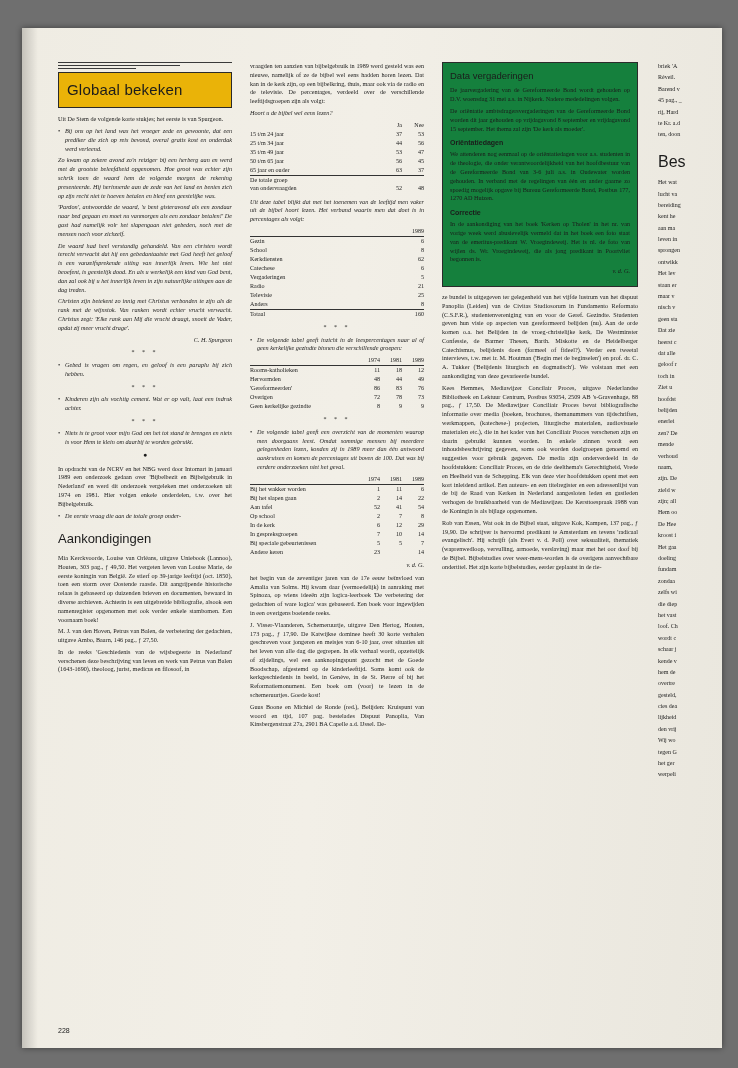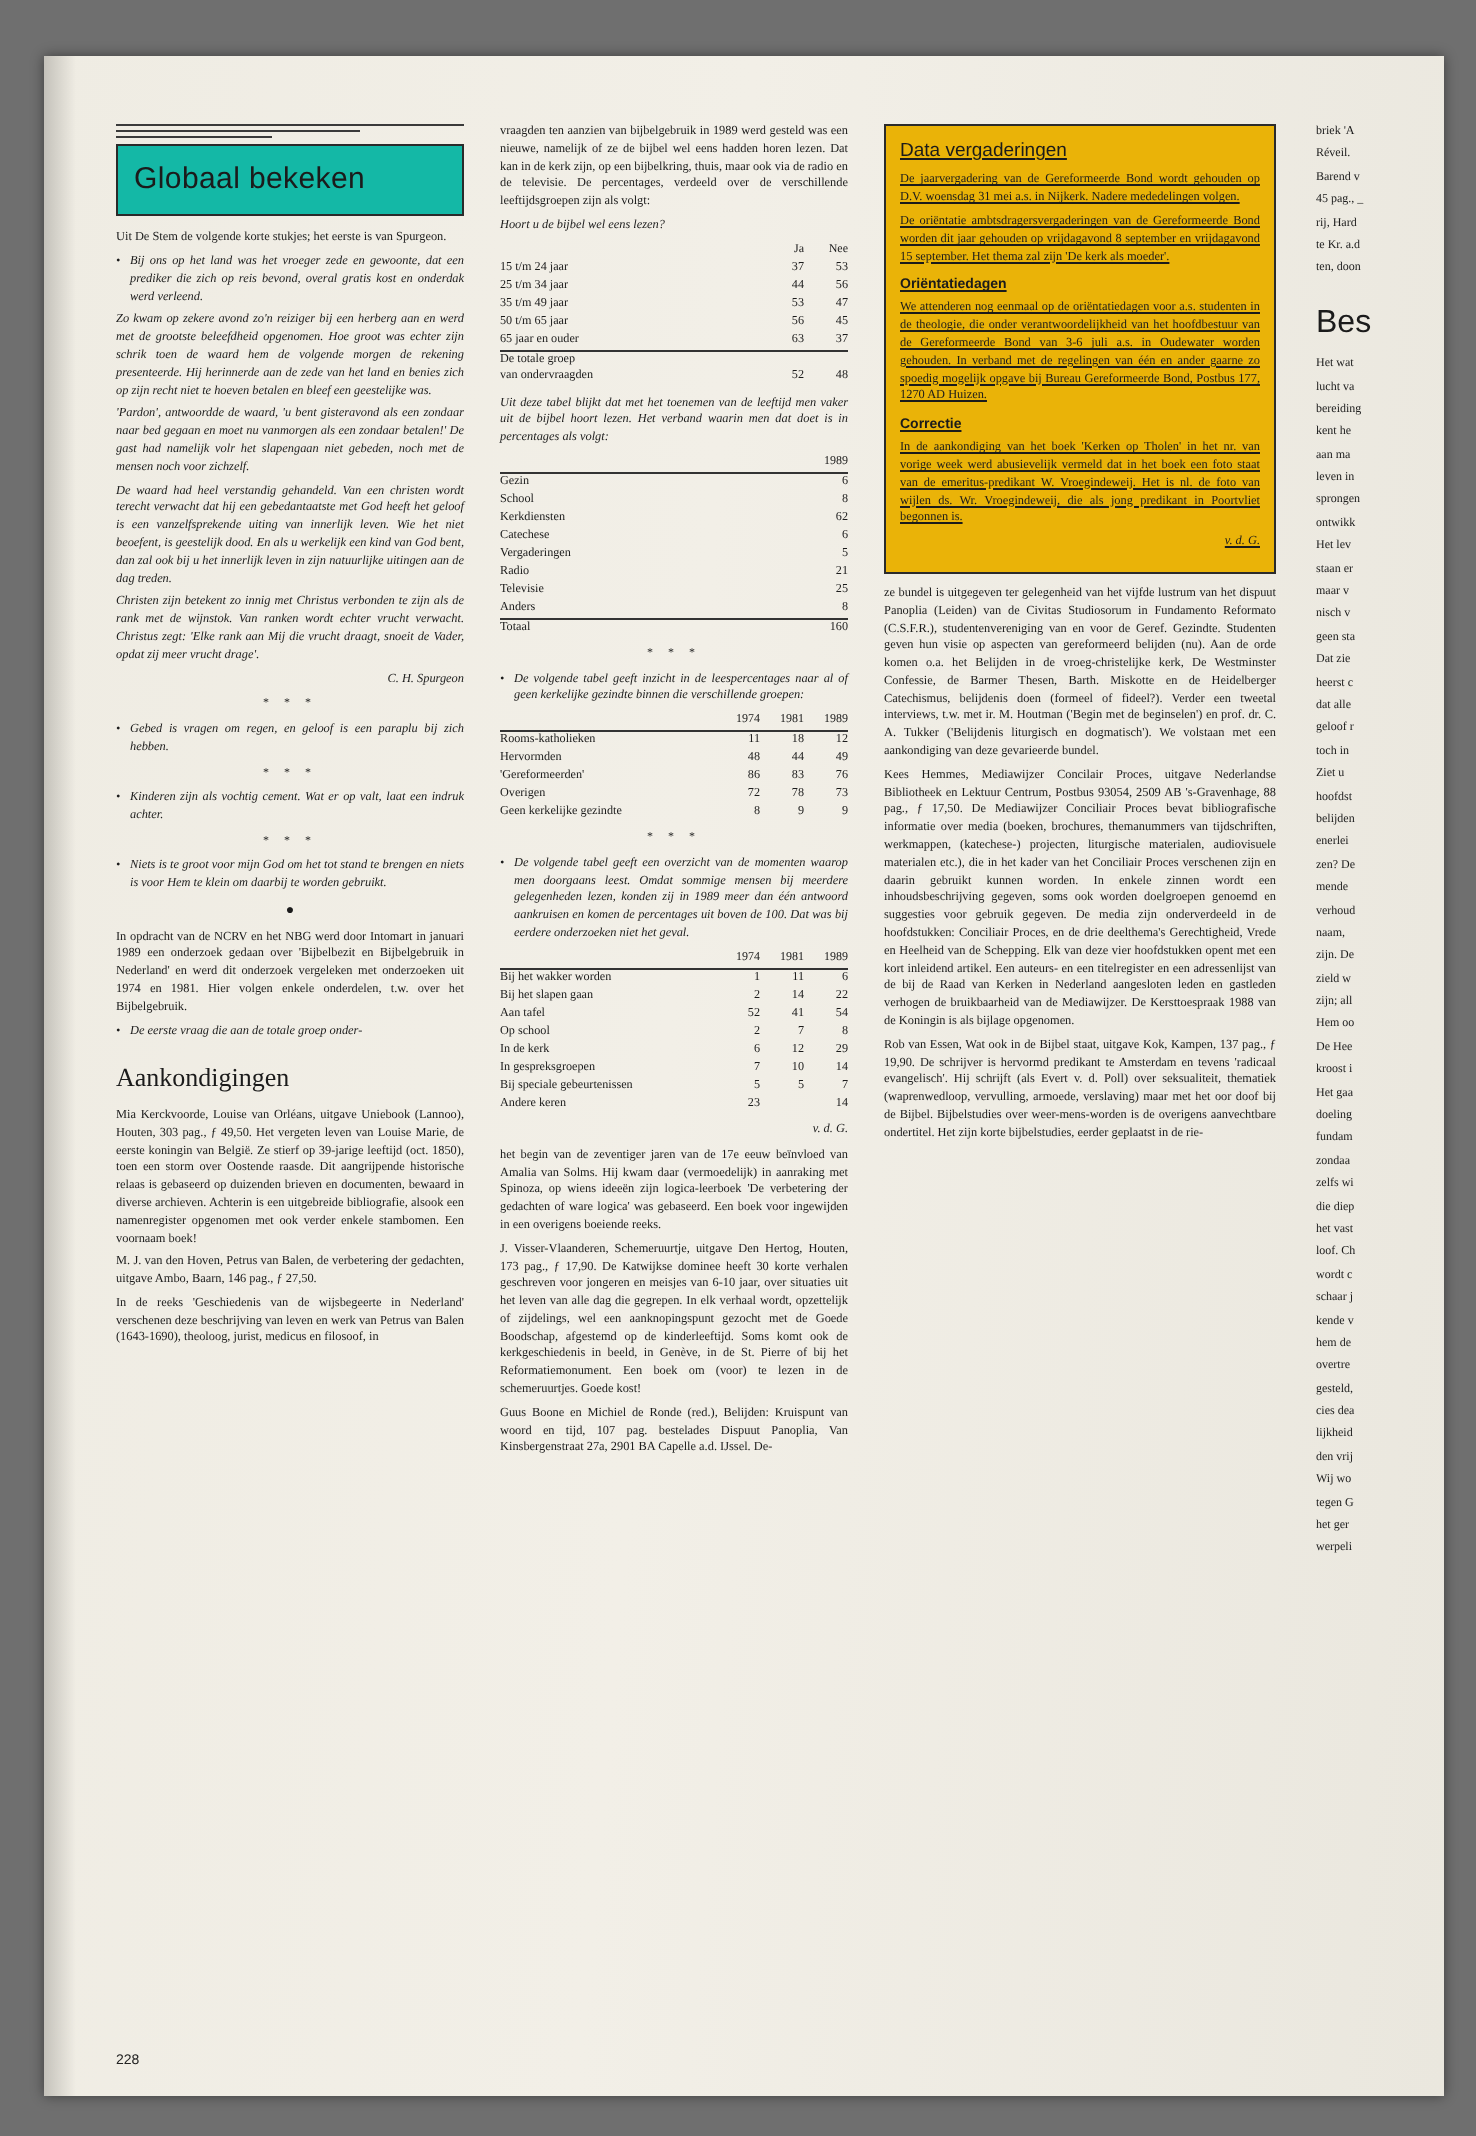--- a/index.html
+++ b/index.html
@@ -34,51 +34,50 @@
   .c3{left:384px;width:196px;}
   .c4{left:600px;width:46px;overflow:hidden;}
   p{margin:0 0 3px 0;text-indent:0;}
   .bullet{position:relative;padding-left:7px;}
   .bullet:before{content:"\2022";position:absolute;left:0;top:0;font-size:6px;}
   .ital{font-style:italic;}
   .title-box{
     border:1.2px solid #2a2a2a;
     padding:6px 8px 7px 8px;
     margin-bottom:7px;
-    background:#14b8a6;
+    background:#eab308;
   }
   .title-box h1{
     margin:0;font-size:15px;font-weight:normal;
     letter-spacing:.2px;font-family:"Liberation Sans",sans-serif;
   }
   .title-rules{height:7px;margin-bottom:3px;}
   .title-rules div{height:1px;background:#3a3a3a;margin-bottom:2px;}
   .title-rules div:nth-child(2){width:70%;}
   .title-rules div:nth-child(3){width:45%;}
   h2.sect{
     font-size:13px;font-weight:normal;margin:10px 0 5px 0;
-    font-family:Liberation Serif, serif;
+    font-family:Liberation Sans, sans-serif;
   }
   .stars{text-align:center;letter-spacing:3px;font-size:6px;margin:4px 0;}
   .dot{text-align:center;font-size:7px;margin:4px 0;}
   .sig{text-align:right;font-style:italic;margin:2px 0 4px 0;}
   table.tbl{
     width:100%;border-collapse:collapse;font-size:6.1px;margin:3px 0 4px 0;
   }
   table.tbl td{padding:0 0 .4px 0;vertical-align:bottom;}
   table.tbl td.num{text-align:right;width:22px;}
   table.tbl td.hd{text-align:right;font-size:6px;}
   .tline td{border-top:.6px solid #333;}
   .tline-b td{border-bottom:.6px solid #333;}
   .boxed{
     border:1px solid #2b2b2b;
     padding:6px 7px;
     margin-bottom:6px;
-    background:#eab308;
-    text-decoration:underline;
+    background:#15803d;
   }
   .boxed h3{
     margin:0 0 4px 0;font-size:9.5px;font-weight:normal;
     font-family:"Liberation Sans",sans-serif;
   }
   .boxed h4{
     margin:5px 0 2px 0;font-size:7px;font-weight:bold;
     font-family:"Liberation Sans",sans-serif;
   }
   .pageno{

